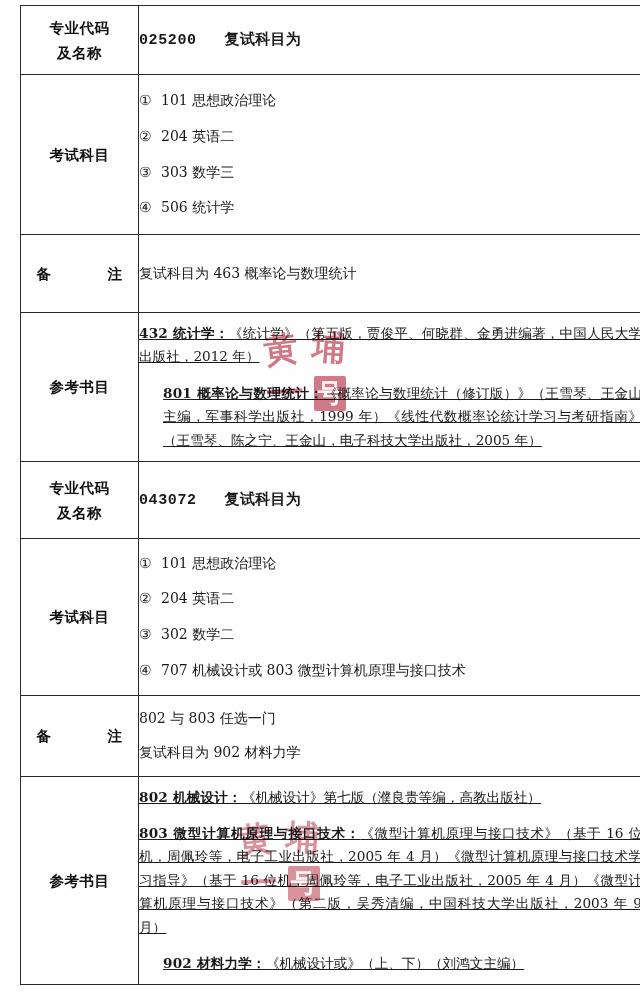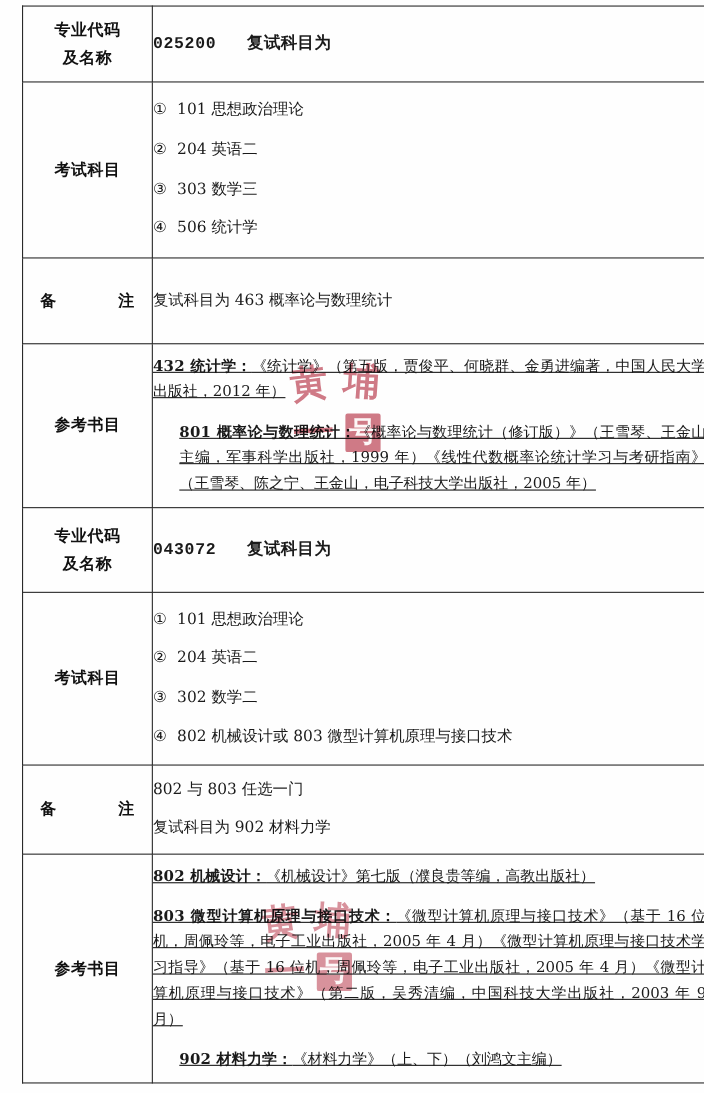--- a/index.html
+++ b/index.html
@@ -219,21 +219,21 @@
 
       <tr style="height:157px;">
         <td class="label-cell">
           <span class="lbl-line">考试科目</span>
         </td>
         <td class="content-cell">
           <ul class="subject-list">
             <li><span class="num">①</span><span>101 思想政治理论</span></li>
             <li><span class="num">②</span><span>204 英语二</span></li>
             <li><span class="num">③</span><span>302 数学二</span></li>
-            <li><span class="num">④</span><span>802 机械设计或 803 微型计算机原理与接口技术</span></li>
+            <li><span class="num">④</span><span>707 机械设计或 803 微型计算机原理与接口技术</span></li>
           </ul>
         </td>
       </tr>
 
       <tr style="height:81px;">
         <td class="label-cell">
           <span class="lbl-line"><span class="spread">备注</span></span>
         </td>
         <td class="content-cell">
           <div class="note-line">802 与 803 任选一门</div>
@@ -246,21 +246,21 @@
           <span class="lbl-line">参考书目</span>
         </td>
         <td class="content-cell">
           <p class="ref-block">
             <span class="ref-head">802 机械设计：</span><span>《机械设计》第七版（濮良贵等编，高教出版社）</span>
           </p>
           <p class="ref-block">
             <span class="ref-head">803 微型计算机原理与接口技术：</span><span>《微型计算机原理与接口技术》（基于 16 位机，周佩玲等，电子工业出版社，2005 年 4 月）《微型计算机原理与接口技术学习指导》（基于 16 位机，周佩玲等，电子工业出版社，2005 年 4 月）《微型计算机原理与接口技术》（第二版，吴秀清编，中国科技大学出版社，2003 年 9 月）</span>
           </p>
           <p class="ref-block">
-            <span class="ref-head">902 材料力学：</span><span>《材料力学》（上、下）（刘鸿文主编）</span>
+            <span class="ref-head">902 材料力学：</span><span>《机械设计或》（上、下）（刘鸿文主编）</span>
           </p>
         </td>
       </tr>
 
     </tbody>
   </table>
 
   <div class="seal seal-1">
     <span class="s-char c-tl">黄</span>
     <span class="s-char c-tr">埔</span>

